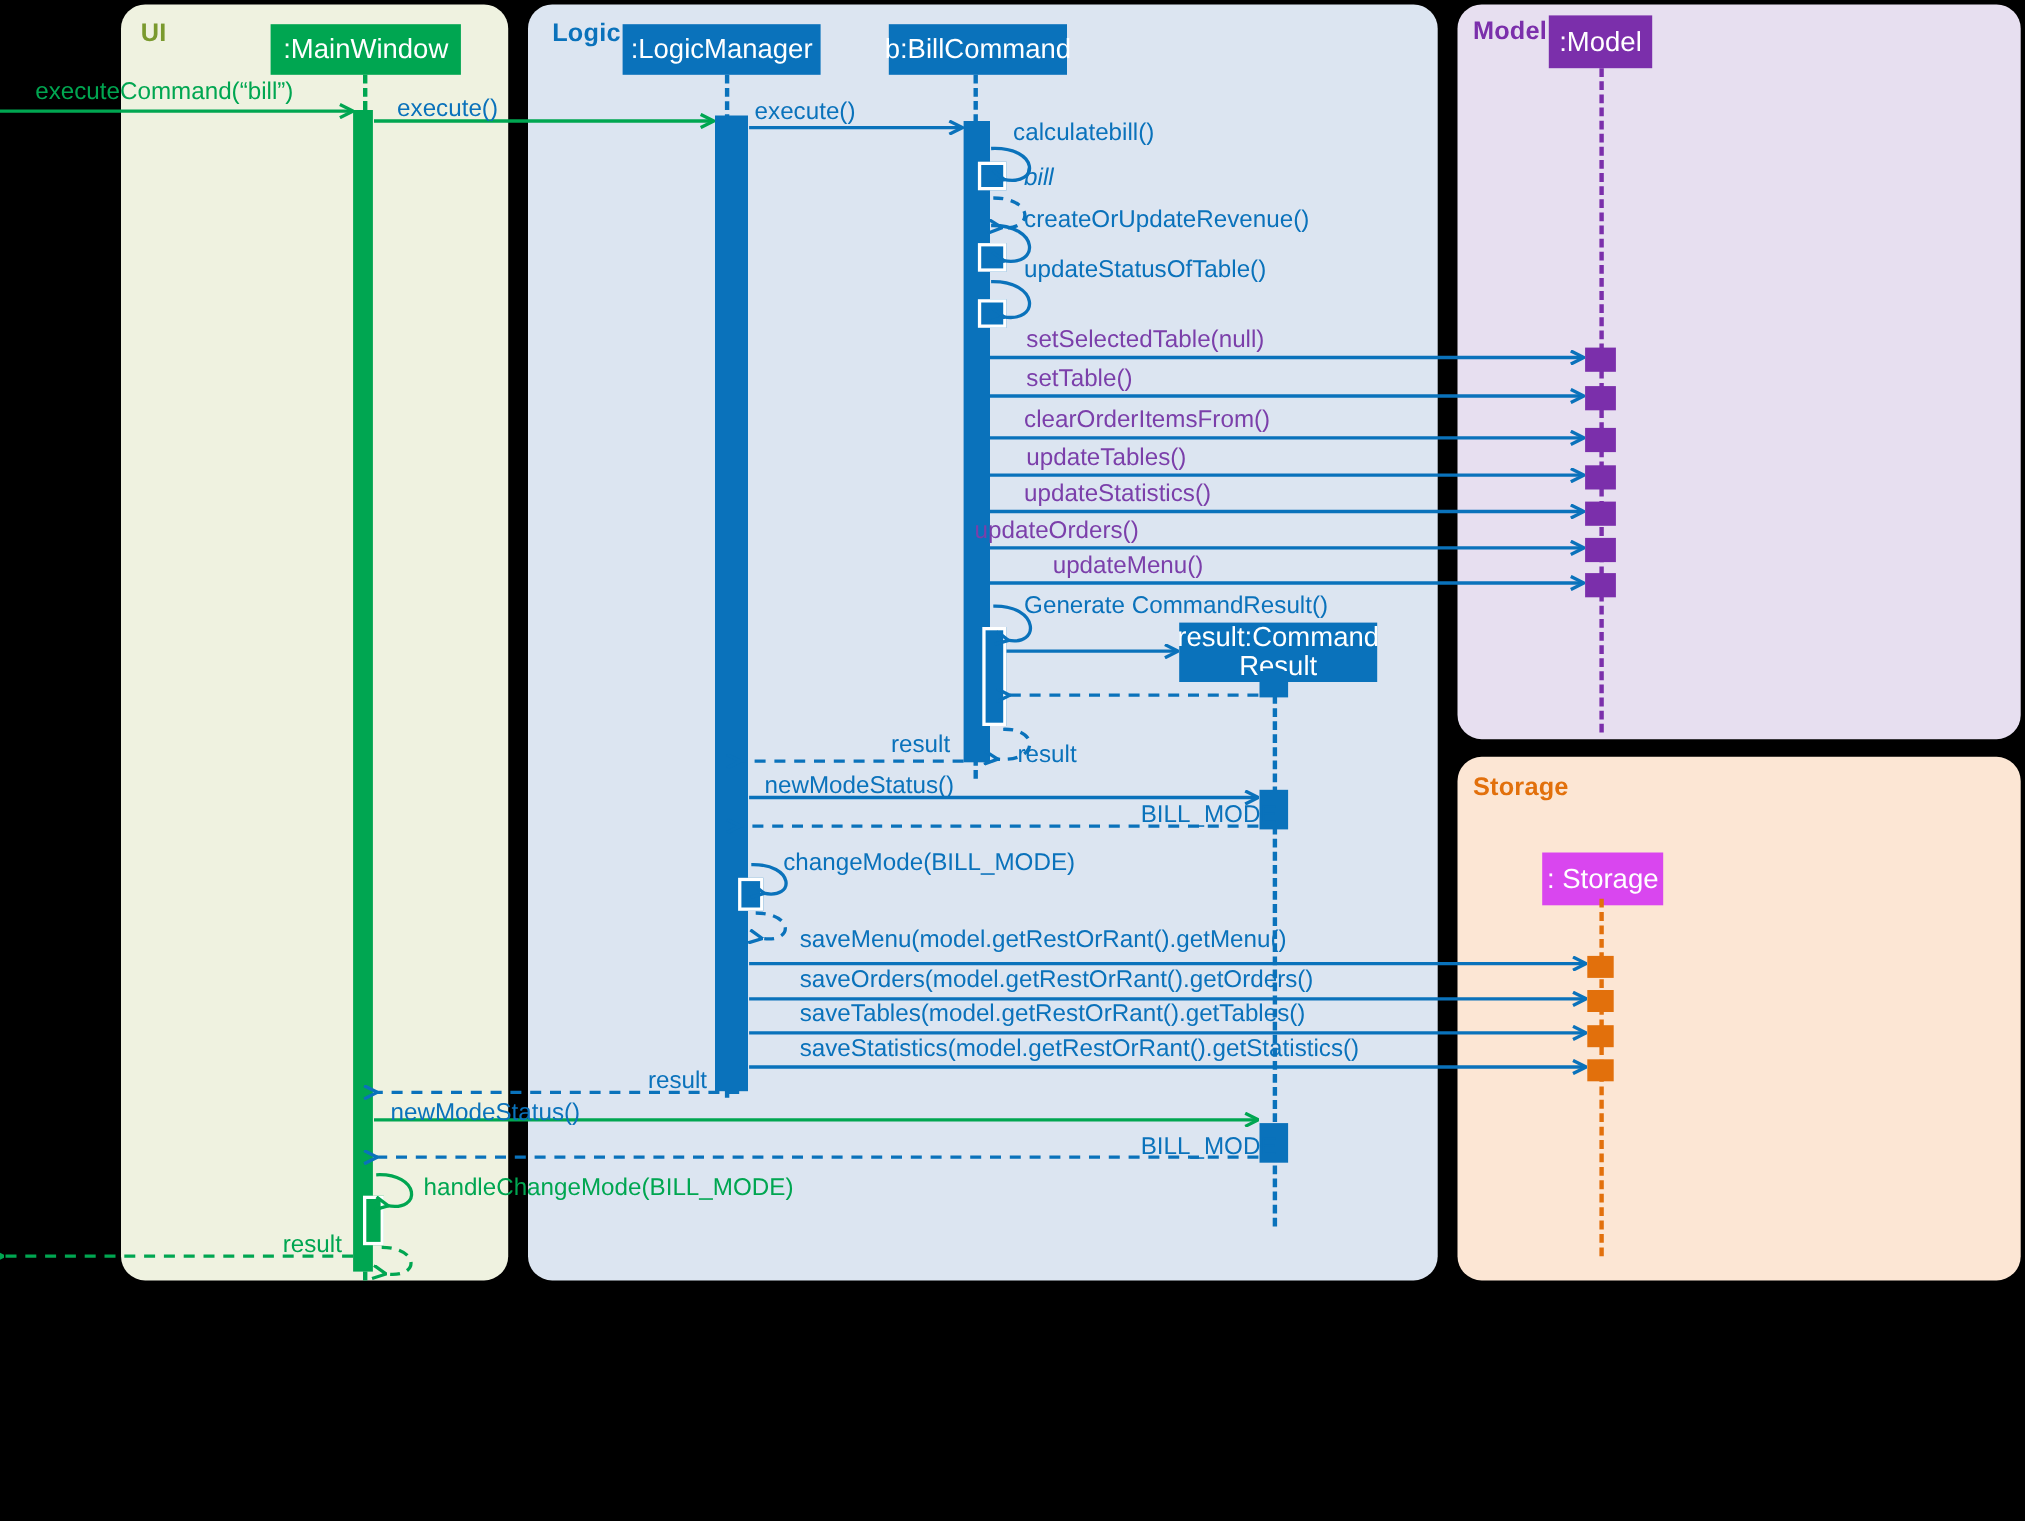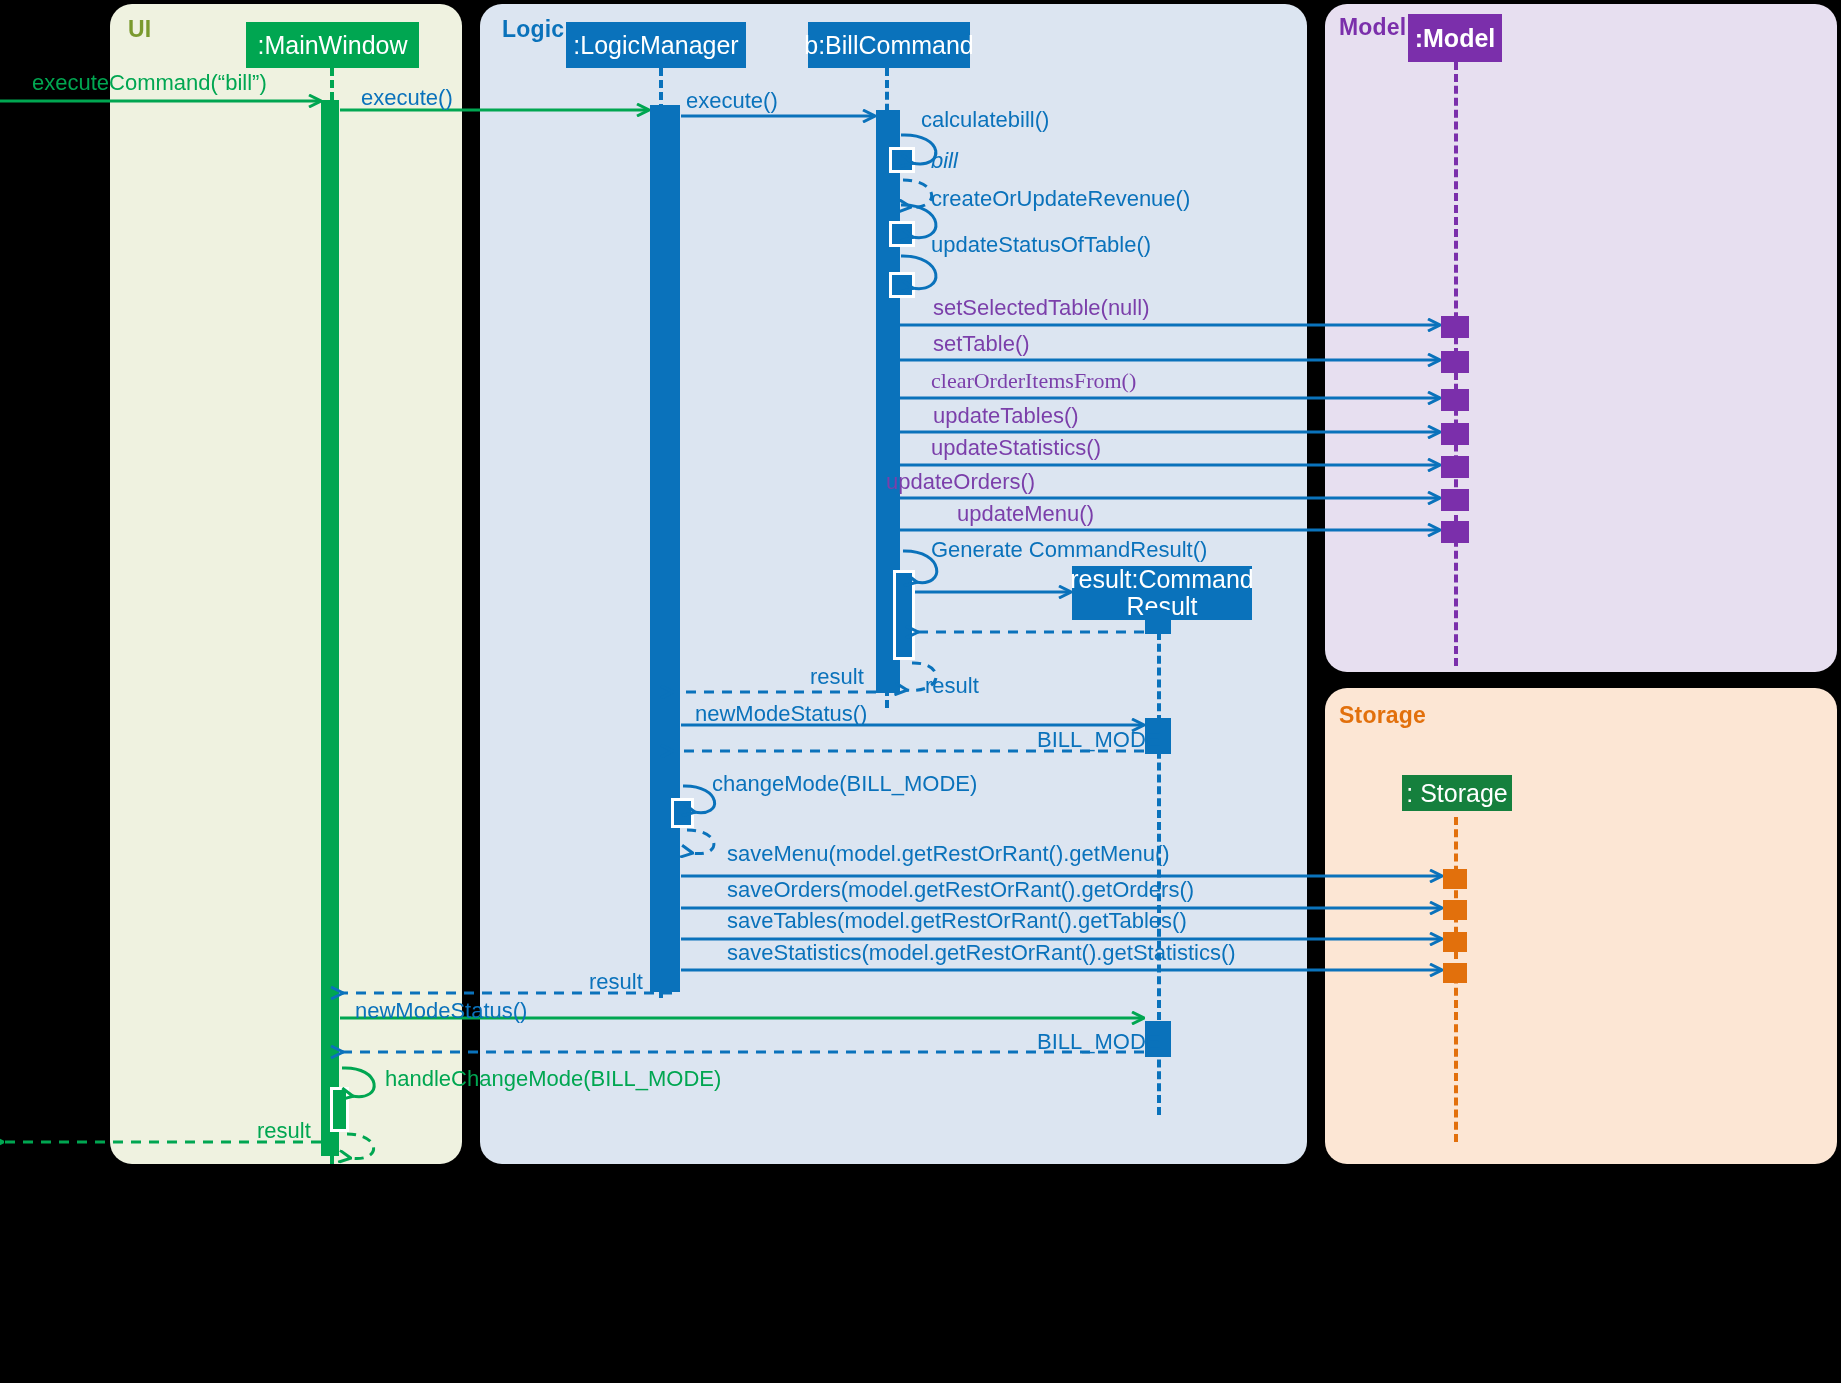--- a/index.html
+++ b/index.html
@@ -49,24 +49,24 @@
 
   <div class="lifeline-box" style="left:808px;top:22px;width:162px;height:46px;background:#0a72bb;">b:BillCommand</div>
   <div class="lifeline-dash" style="left:885px;top:68px;height:640px;border-color:#0a72bb;"></div>
 
   <div class="lifeline-box" style="left:1072px;top:566px;width:180px;height:54px;background:#0a72bb;flex-direction:column;">
     <span>result:Command</span>
     <span>Result</span>
   </div>
   <div class="lifeline-dash" style="left:1157px;top:620px;height:495px;border-color:#0a72bb;"></div>
 
-  <div class="lifeline-box" style="left:1408px;top:14px;width:94px;height:48px;background:#7b2fab;font-weight:bold;">:Model</div>
+  <div class="lifeline-box" style="left:1408px;top:14px;width:94px;height:48px;background:#7b2fab;">:Model</div>
   <div class="lifeline-dash" style="left:1454px;top:62px;height:604px;border-color:#7b2fab;"></div>
 
-  <div class="lifeline-box" style="left:1402px;top:775px;width:110px;height:36px;background:#15803d;">: Storage</div>
+  <div class="lifeline-box" style="left:1402px;top:775px;width:110px;height:48px;background:#d946ef;">: Storage</div>
   <div class="lifeline-dash" style="left:1454px;top:817px;height:325px;border-color:#e2700c;"></div>
 
   <div class="act" style="left:321px;top:100px;width:18px;height:1056px;background:#00a651;"></div>
   <div class="act nested" style="left:330px;top:1087px;width:19px;height:45px;background:#00a651;"></div>
 
   <div class="act" style="left:650px;top:105px;width:30px;height:887px;background:#0a72bb;"></div>
   <div class="act nested" style="left:671px;top:798px;width:23px;height:30px;background:#0a72bb;"></div>
 
   <div class="act" style="left:876px;top:110px;width:24px;height:583px;background:#0a72bb;"></div>
   <div class="act nested" style="left:889px;top:147px;width:26px;height:26px;background:#0a72bb;"></div>
@@ -168,21 +168,21 @@
   <div class="lbl c-logic" style="left:361px;top:85px;">execute()</div>
   <div class="lbl c-logic" style="left:686px;top:88px;">execute()</div>
 
   <div class="lbl c-logic" style="left:921px;top:107px;">calculatebill()</div>
   <div class="lbl c-logic" style="left:931px;top:148px;font-style:italic;">bill</div>
   <div class="lbl c-logic" style="left:931px;top:186px;">createOrUpdateRevenue()</div>
   <div class="lbl c-logic" style="left:931px;top:232px;">updateStatusOfTable()</div>
 
   <div class="lbl" style="left:933px;top:295px;color:#7b3faa;">setSelectedTable(null)</div>
   <div class="lbl" style="left:933px;top:331px;color:#7b3faa;">setTable()</div>
-  <div class="lbl" style="left:931px;top:368px;color:#7b3faa;font-family:Liberation Serif, serif;">clearOrderItemsFrom()</div>
+  <div class="lbl" style="left:931px;top:368px;color:#7b3faa;">clearOrderItemsFrom()</div>
   <div class="lbl" style="left:933px;top:403px;color:#7b3faa;">updateTables()</div>
   <div class="lbl" style="left:931px;top:435px;color:#7b3faa;">updateStatistics()</div>
   <div class="lbl" style="left:886px;top:469px;color:#7b3faa;">updateOrders()</div>
   <div class="lbl" style="left:933px;top:501px;color:#7b3faa;margin-left:24px;">updateMenu()</div>
 
   <div class="lbl c-logic" style="left:931px;top:537px;">Generate CommandResult()</div>
   <div class="lbl c-logic" style="left:925px;top:673px;">result</div>
   <div class="lbl c-logic" style="left:810px;top:664px;">result</div>
 
   <div class="lbl c-logic" style="left:695px;top:701px;">newModeStatus()</div>

